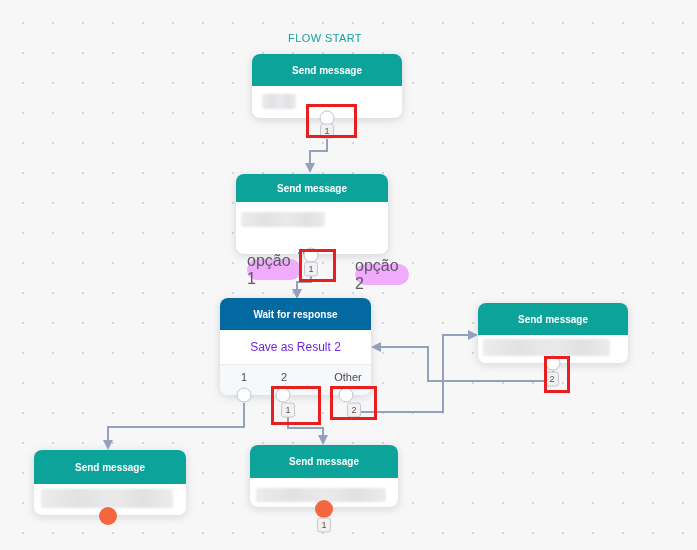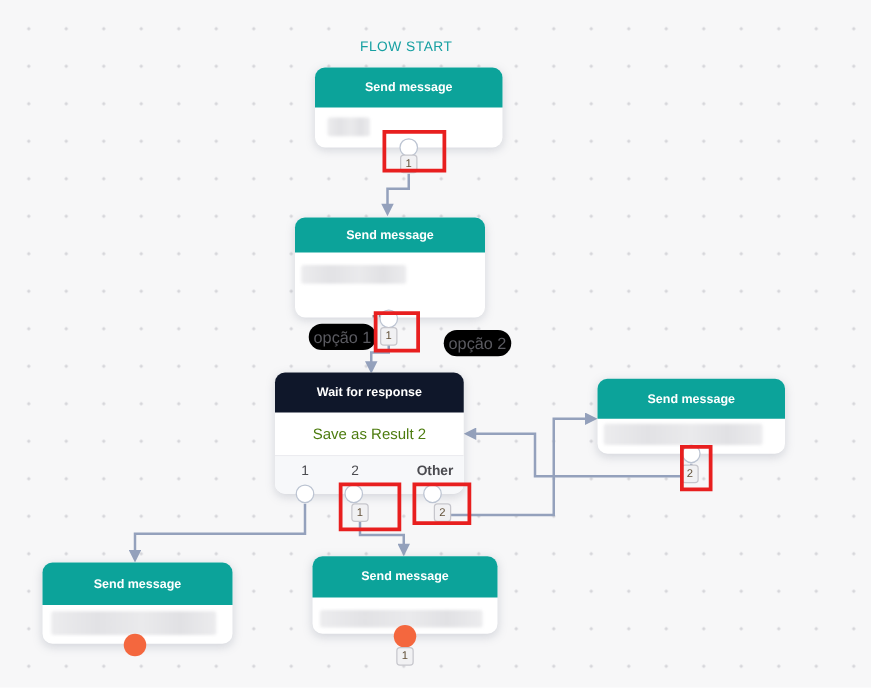--- a/index.html
+++ b/index.html
@@ -25,38 +25,38 @@
   .node {
     position:absolute; background:#fff; border-radius:8px;
     box-shadow:0 2px 8px rgba(120,125,145,0.28);
     z-index:2;
   }
   .node-header {
     height:32px; border-radius:8px 8px 0 0; background:#0ca39a;
     color:#fff; font-size:10px; font-weight:bold;
     display:flex; align-items:center; justify-content:center;
   }
-  .node-header.dark { background:#0f172a; }
+  .node-header.dark { background:#0369a1; }
   .node-body { position:relative; }
 
   .redacted {
     position:absolute; border-radius:2px;
     background:linear-gradient(90deg,#ececee 0%,#e2e2e5 28%,#eaeaec 55%,#e1e1e4 78%,#ececee 100%);
     filter:blur(1.3px);
   }
   .dots3 { position:absolute; width:14px; height:3px; }
   .dots3 span { display:inline-block; width:2px; height:2px; background:#8a8a95; margin-right:3px; vertical-align:top; }
 
   .pill {
-    position:absolute; height:21px; border-radius:11px; background:#000000;
-    color:#5a5a60; font-size:13px; display:flex; align-items:center; justify-content:center;
+    position:absolute; height:21px; border-radius:11px; background:#f0abfc;
+    color:#5a5a60; font-size:16px; display:flex; align-items:center; justify-content:center;
   }
 
   .save-line { height:34px; display:flex; align-items:center; justify-content:center;
-    font-size:12px; color:#4d7c0f; }
+    font-size:12px; color:#6d28d9; }
   .wait-footer {
     position:absolute; left:0; right:0; bottom:0; height:31px;
     background:#f7f8fa; border-top:1px solid #ececf0; border-radius:0 0 8px 8px;
   }
   .out-label { position:absolute; top:6px; transform:translateX(-50%);
     font-size:11px; color:#4b4b50; }
 
   .port {
     position:absolute; width:15px; height:15px; border-radius:50%;
     background:#fff; border:1.5px solid #bcc4d2;
@@ -121,21 +121,21 @@
   <div class="badge" style="left:311px; top:269px;">1</div>
 
   <div class="node" style="left:220px; top:298px; width:151px; height:97px;">
     <div class="node-header dark">Wait for response</div>
     <div class="node-body">
       <div class="save-line">Save as Result 2</div>
     </div>
     <div class="wait-footer">
       <div class="out-label" style="left:24px;">1</div>
       <div class="out-label" style="left:64px;">2</div>
-      <div class="out-label" style="left:128px;font-weight:bold;">Other</div>
+      <div class="out-label" style="left:128px;">Other</div>
     </div>
   </div>
   <div class="port" style="left:244px; top:395px;"></div>
   <div class="port" style="left:283px; top:395px;"></div>
   <div class="port" style="left:346px; top:395px;"></div>
   <div class="badge" style="left:288px; top:410px;">1</div>
   <div class="badge" style="left:354px; top:410px;">2</div>
 
   <div class="node" style="left:478px; top:303px; width:150px; height:60px;">
     <div class="node-header">Send message</div>

